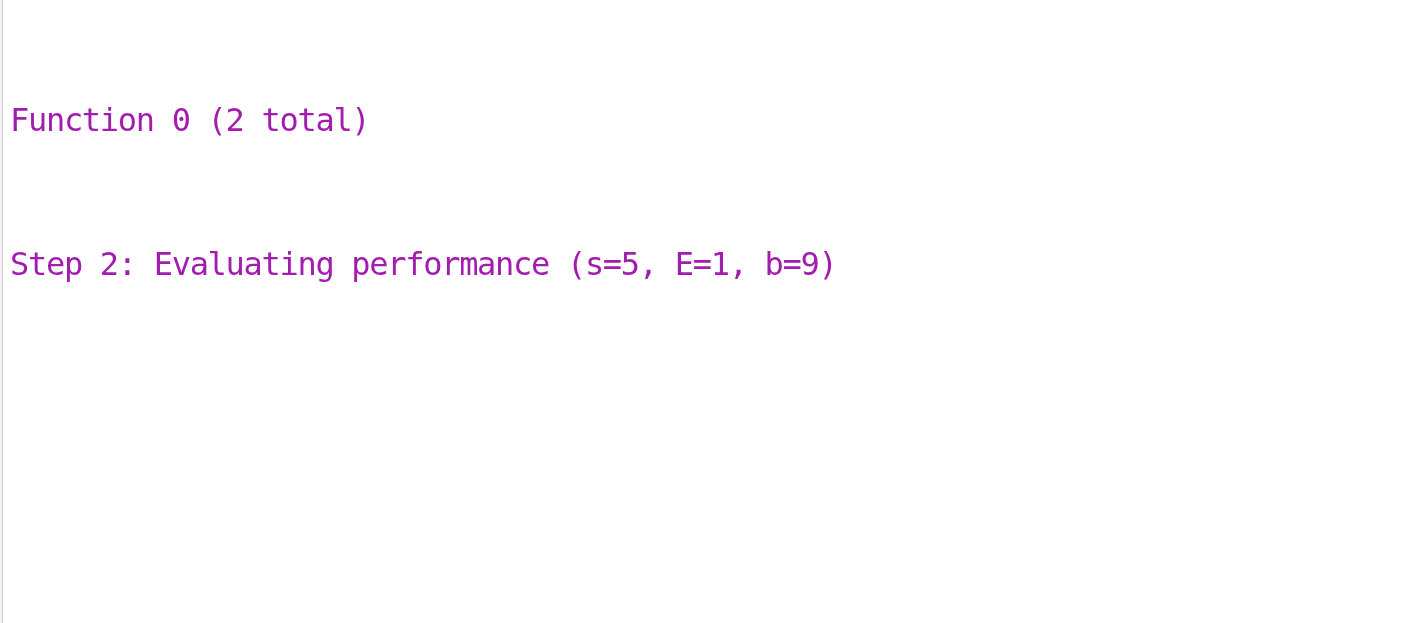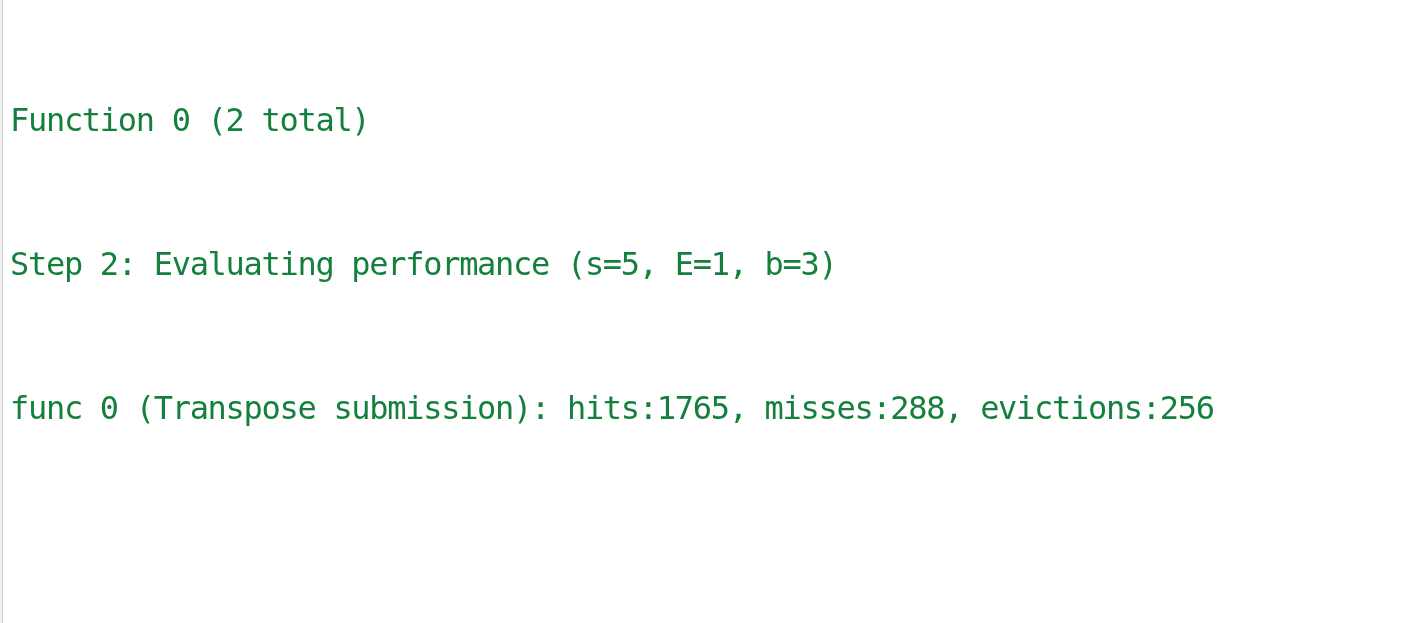--- a/index.html
+++ b/index.html
@@ -12,21 +12,21 @@
   }
   .terminal {
     position: relative;
     width: 1423px;
     height: 623px;
     background: #ffffff;
     font-family: "DejaVu Sans Mono", "Liberation Mono", monospace;
     font-size: 32px;
     letter-spacing: -1.3px;
     line-height: 48px;
-    color: #15803d;
+    color: #a21caf;
     white-space: pre;
   }
   .window-edge {
     position: absolute;
     left: 0;
     top: 0;
     bottom: 0;
     width: 2px;
     background: #f2f2f2;
     border-right: 1px solid #cccccc;
@@ -41,22 +41,21 @@
     height: 48px;
   }
 </style>
 </head>
 <body>
 
 <div class="terminal">
   <div class="window-edge"></div>
   <div class="output">
     <div class="line">Function 0 (2 total)</div>
-    <div class="line">Step 2: Evaluating performance (s=5, E=1, b=3)</div>
-    <div class="line">func 0 (Transpose submission): hits:1765, misses:288, evictions:256</div>
+    <div class="line">Step 2: Evaluating performance (s=5, E=1, b=9)</div>
     
     
     
     
     
     
     
     
     
   </div>

